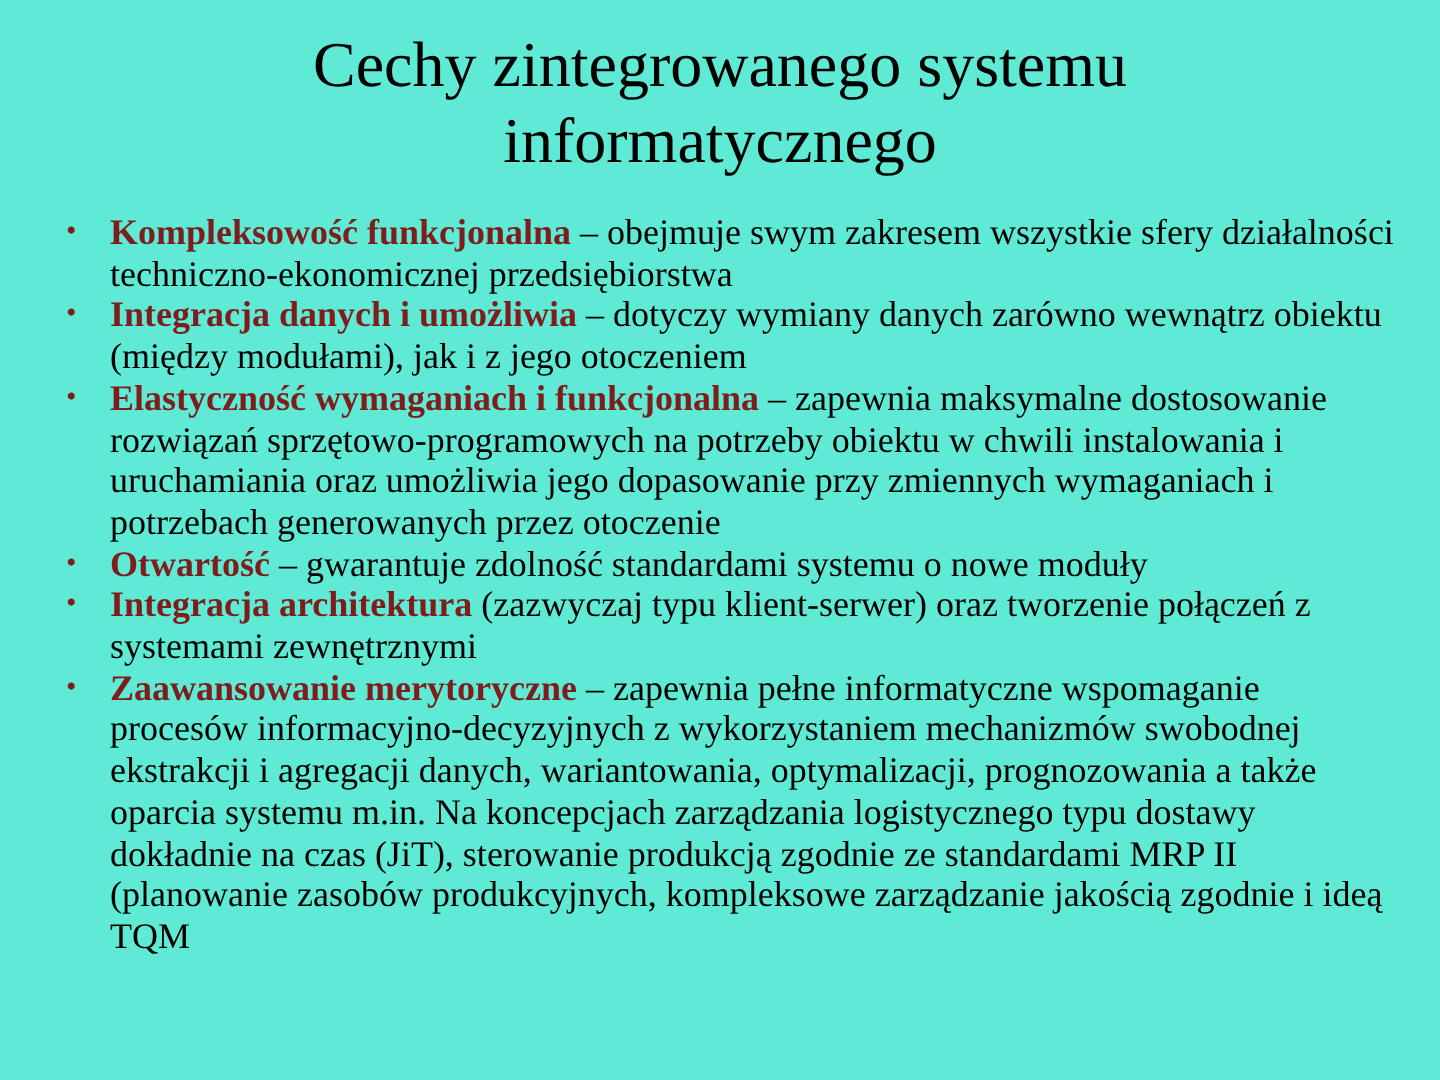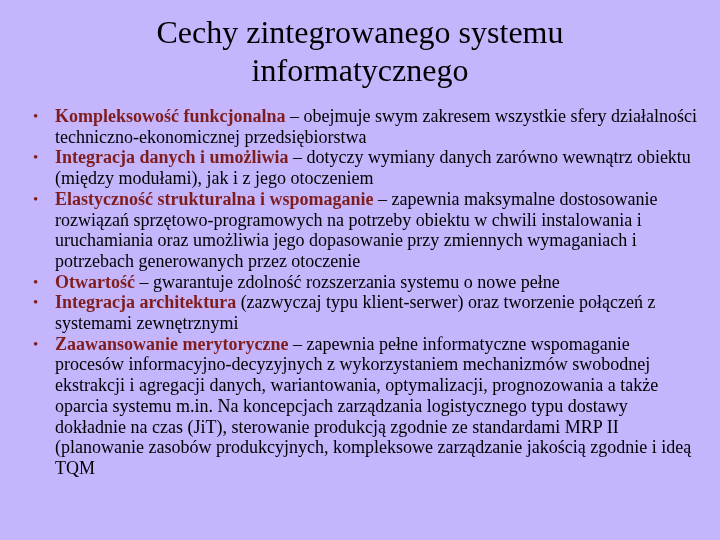--- a/index.html
+++ b/index.html
@@ -4,21 +4,21 @@
 <style>
   html, body {
     margin: 0;
     padding: 0;
     background: #ffffff;
   }
   .slide {
     position: relative;
     width: 720px;
     height: 540px;
-    background: #c4b5fd;
+    background: #5eead4;
     overflow: hidden;
     font-family: "Liberation Serif", "DejaVu Serif", serif;
     color: #000000;
   }
   .slide-title {
     margin: 13px auto 0 auto;
     max-width: 480px;
     text-align: center;
     font-size: 32px;
     line-height: 38px;
@@ -69,26 +69,26 @@
       <span class="bullet-content"><span class="bullet-lead">Kompleksowość funkcjonalna</span><span class="bullet-text"> – obejmuje swym zakresem wszystkie sfery działalności techniczno-ekonomicznej przedsiębiorstwa</span></span>
     </li>
 
     <li class="bullet-item">
       <span class="bullet-dot">•</span>
       <span class="bullet-content"><span class="bullet-lead">Integracja danych i umożliwia</span><span class="bullet-text"> – dotyczy wymiany danych zarówno wewnątrz obiektu (między modułami), jak i z jego otoczeniem</span></span>
     </li>
 
     <li class="bullet-item">
       <span class="bullet-dot">•</span>
-      <span class="bullet-content"><span class="bullet-lead">Elastyczność strukturalna i wspomaganie</span><span class="bullet-text"> – zapewnia maksymalne dostosowanie rozwiązań sprzętowo-programowych na potrzeby obiektu w chwili instalowania i uruchamiania oraz umożliwia jego dopasowanie przy zmiennych wymaganiach i potrzebach generowanych przez otoczenie</span></span>
+      <span class="bullet-content"><span class="bullet-lead">Elastyczność wymaganiach i funkcjonalna</span><span class="bullet-text"> – zapewnia maksymalne dostosowanie rozwiązań sprzętowo-programowych na potrzeby obiektu w chwili instalowania i uruchamiania oraz umożliwia jego dopasowanie przy zmiennych wymaganiach i potrzebach generowanych przez otoczenie</span></span>
     </li>
 
     <li class="bullet-item">
       <span class="bullet-dot">•</span>
-      <span class="bullet-content"><span class="bullet-lead">Otwartość</span><span class="bullet-text"> – gwarantuje zdolność rozszerzania systemu o nowe pełne</span></span>
+      <span class="bullet-content"><span class="bullet-lead">Otwartość</span><span class="bullet-text"> – gwarantuje zdolność standardami systemu o nowe moduły</span></span>
     </li>
 
     <li class="bullet-item">
       <span class="bullet-dot">•</span>
       <span class="bullet-content"><span class="bullet-lead">Integracja architektura</span><span class="bullet-text"> (zazwyczaj typu klient-serwer) oraz tworzenie połączeń z systemami zewnętrznymi</span></span>
     </li>
 
     <li class="bullet-item">
       <span class="bullet-dot">•</span>
       <span class="bullet-content"><span class="bullet-lead">Zaawansowanie merytoryczne</span><span class="bullet-text"> – zapewnia pełne informatyczne wspomaganie procesów informacyjno-decyzyjnych z wykorzystaniem mechanizmów swobodnej ekstrakcji i agregacji danych, wariantowania, optymalizacji, prognozowania a także oparcia systemu m.in. Na koncepcjach zarządzania logistycznego typu dostawy dokładnie na czas (JiT), sterowanie produkcją zgodnie ze standardami MRP II (planowanie zasobów produkcyjnych, kompleksowe zarządzanie jakością zgodnie i ideą TQM</span></span>

